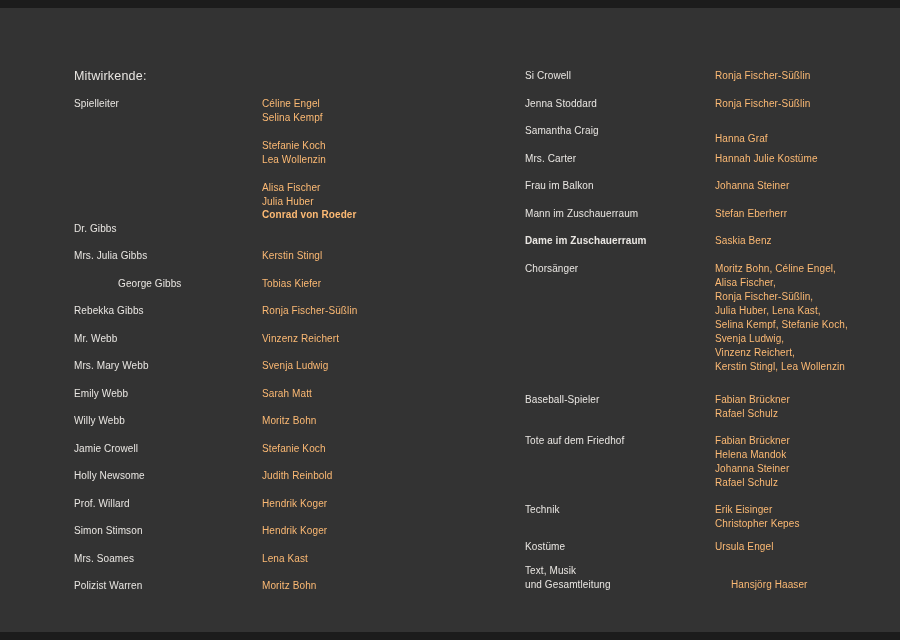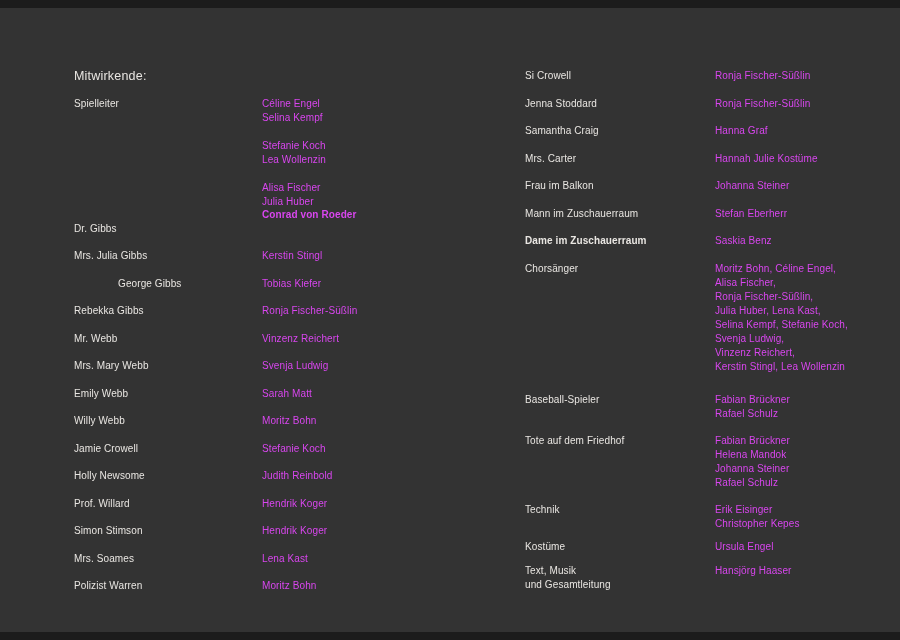--- a/index.html
+++ b/index.html
@@ -49,21 +49,21 @@
 
   .entry {
     position: absolute;
     color: #e9e6e2;
     font-size: 10px;
     line-height: 14px;
     white-space: pre-line;
     letter-spacing: 0.1px;
   }
   .entry.role { color: #e9e6e2; }
-  .entry.name { color: #d946ef; }
+  .entry.name { color: #fdba74; }
 </style>
 </head>
 <body>
 
 <div id="page">
   <div class="heading">Mitwirkende:</div>
   <div class="columns">
     <div class="col col-left">
         <div class="entry role" style="top: 89px;">Spielleiter</div>
         <div class="entry role" style="top: 214px;">Dr. Gibbs</div>
@@ -115,21 +115,21 @@
         <div class="entry role" style="top: 385px;">Baseball-Spieler</div>
         <div class="entry role" style="top: 426px;">Tote auf dem Friedhof</div>
         <div class="entry role" style="top: 495px;">Technik</div>
         <div class="entry role" style="top: 532px;">Kostüme</div>
         <div class="entry role" style="top: 556px;">Text, Musik
 und Gesamtleitung</div>
       </div>
     <div class="col col-rname">
         <div class="entry name" style="top: 61px;">Ronja Fischer-Süßlin</div>
         <div class="entry name" style="top: 89px;">Ronja Fischer-Süßlin</div>
-        <div class="entry name" style="top: 116px; text-align: right;">Hanna Graf</div>
+        <div class="entry name" style="top: 124px; text-align: right;">Hanna Graf</div>
         <div class="entry name" style="top: 144px;">Hannah Julie Kostüme</div>
         <div class="entry name" style="top: 171px;">Johanna Steiner</div>
         <div class="entry name" style="top: 199px;">Stefan Eberherr</div>
         <div class="entry name" style="top: 226px; text-align: center;">Saskia Benz</div>
         <div class="entry name" style="top: 254px;">Moritz Bohn, Céline Engel,
 Alisa Fischer,
 Ronja Fischer-Süßlin,
 Julia Huber, Lena Kast,
 Selina Kempf, Stefanie Koch,
 Svenja Ludwig,
@@ -137,16 +137,16 @@
 Kerstin Stingl, Lea Wollenzin</div>
         <div class="entry name" style="top: 385px;">Fabian Brückner
 Rafael Schulz</div>
         <div class="entry name" style="top: 426px;">Fabian Brückner
 Helena Mandok
 Johanna Steiner
 Rafael Schulz</div>
         <div class="entry name" style="top: 495px;">Erik Eisinger
 Christopher Kepes</div>
         <div class="entry name" style="top: 532px;">Ursula Engel</div>
-        <div class="entry name" style="top: 556px;">Hansjörg Haaser</div>
+        <div class="entry name" style="top: 570px; margin-left: 16px;">Hansjörg Haaser</div>
       </div>
   </div>
 </div>
 
 </body></html>

